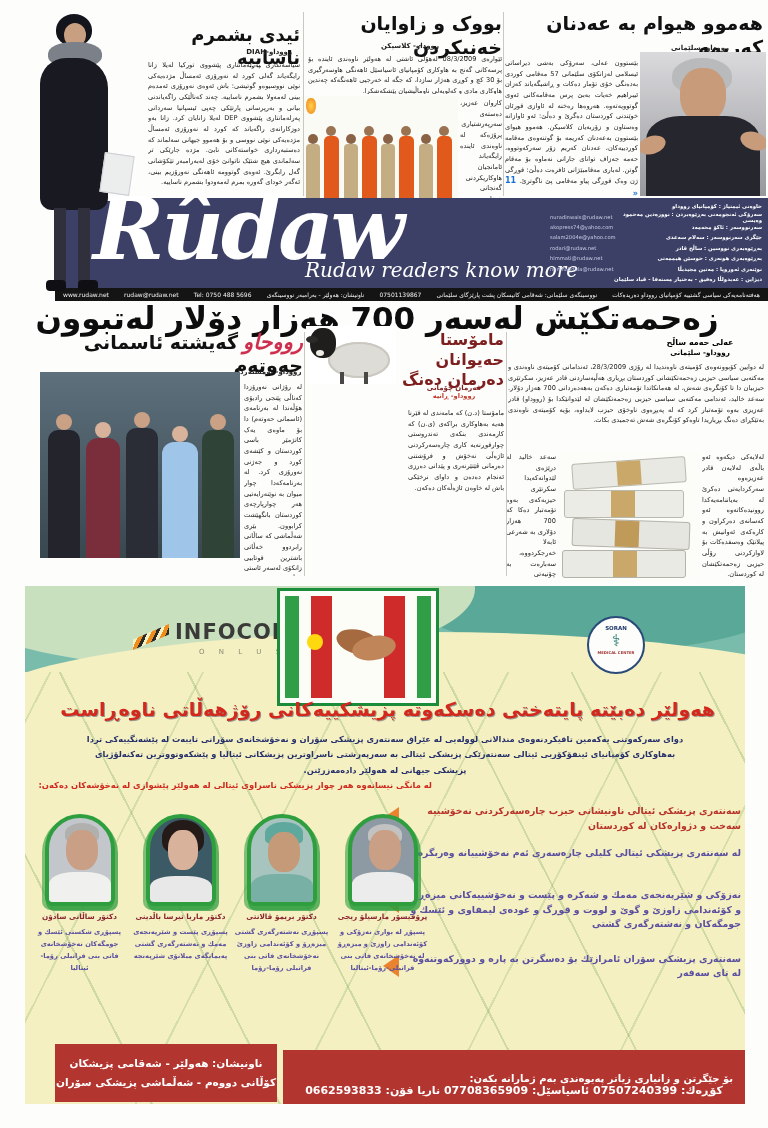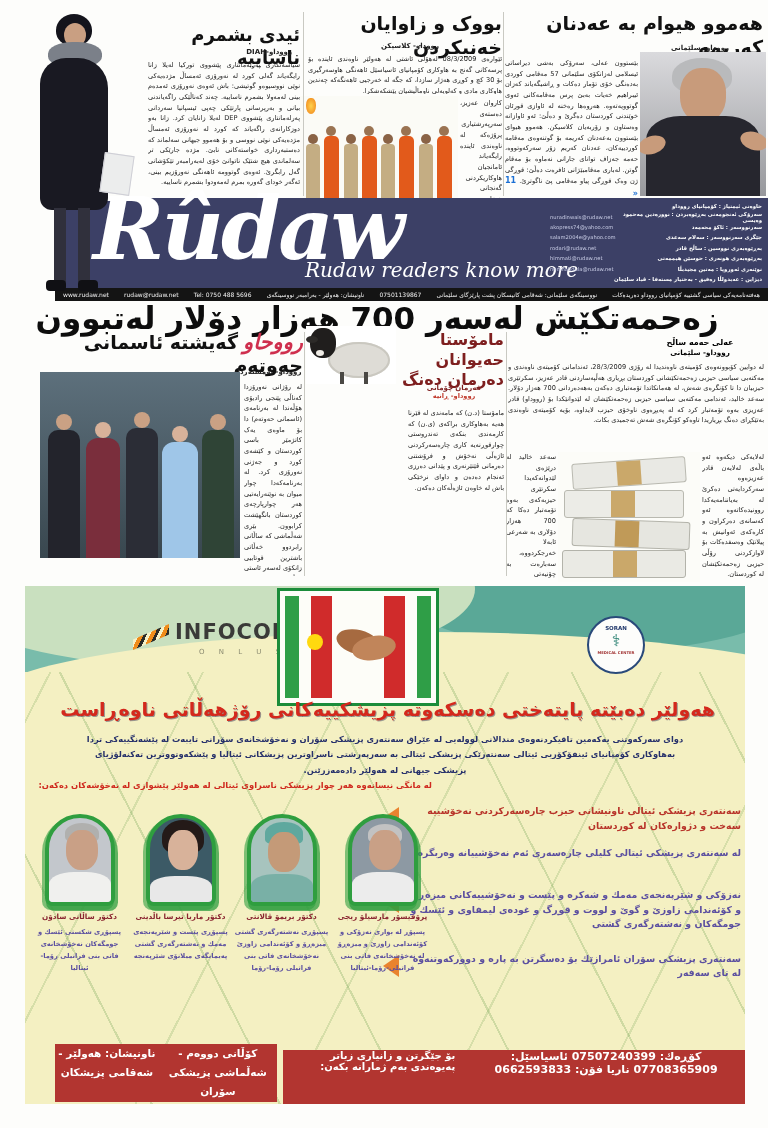--- a/index.html
+++ b/index.html
@@ -36,21 +36,21 @@
   .ad-intro{font-size:8.3px;font-weight:bold;color:#27316b;text-align:center;direction:rtl;line-height:1.85}
   .doc-intro{font-size:8.4px;font-weight:bold;color:#cf2b20;direction:rtl;text-align:right}
   .bullet{display:flex;align-items:flex-start}
   .chev{width:0;height:0;border-top:11px solid transparent;border-bottom:11px solid transparent;border-right:16px solid #e9832f;margin:3px 8px 0 2px;flex:none}
   .b-txt{flex:1;font-size:9.4px;font-weight:bold;direction:rtl;text-align:right;line-height:1.55}
   .b-red{color:#b8342a}.b-purple{color:#5b4fa0}
   .doc-cell{flex:1;padding:0 3px;text-align:center}
   .doc-photo{width:70px;height:92px;margin:0 auto;border-radius:36px 36px 8px 8px;border:4px solid #2f9e3f;position:relative;overflow:hidden;box-shadow:2px 4px 0 1px rgba(47,158,63,.75),-2px 3px 0 1px rgba(47,158,63,.6)}
   .doc-name{margin-top:6px;font-size:7.3px;font-weight:bold;color:#8a2430;direction:rtl}
   .doc-desc{margin-top:5px;font-size:6.7px;color:#5b4fa0;font-weight:bold;direction:rtl;line-height:1.8;text-align:center}
-  .redbar{background:#b23530;color:#fff;display:flex;flex-direction:row;justify-content:center}
+  .redbar{background:#b23530;color:#fff;display:flex;flex-direction:column;justify-content:center}
   .redbar .l1{font-size:10px;font-weight:bold;direction:rtl;text-align:right;padding:0 12px}
   .redbar .l2{font-size:11px;font-weight:bold;direction:rtl;text-align:center;padding:0 12px;}
   .redbar.addr div{font-size:10.5px;font-weight:bold;direction:rtl;text-align:center;line-height:1.8}
 </style>
 </head>
 <body>
 
 <div id="page">
 
   <div class="abs hl" style="left:505px;top:12px;width:258px;font-size:19px">هەموو هیوام به عەدنان کەریمە</div>

